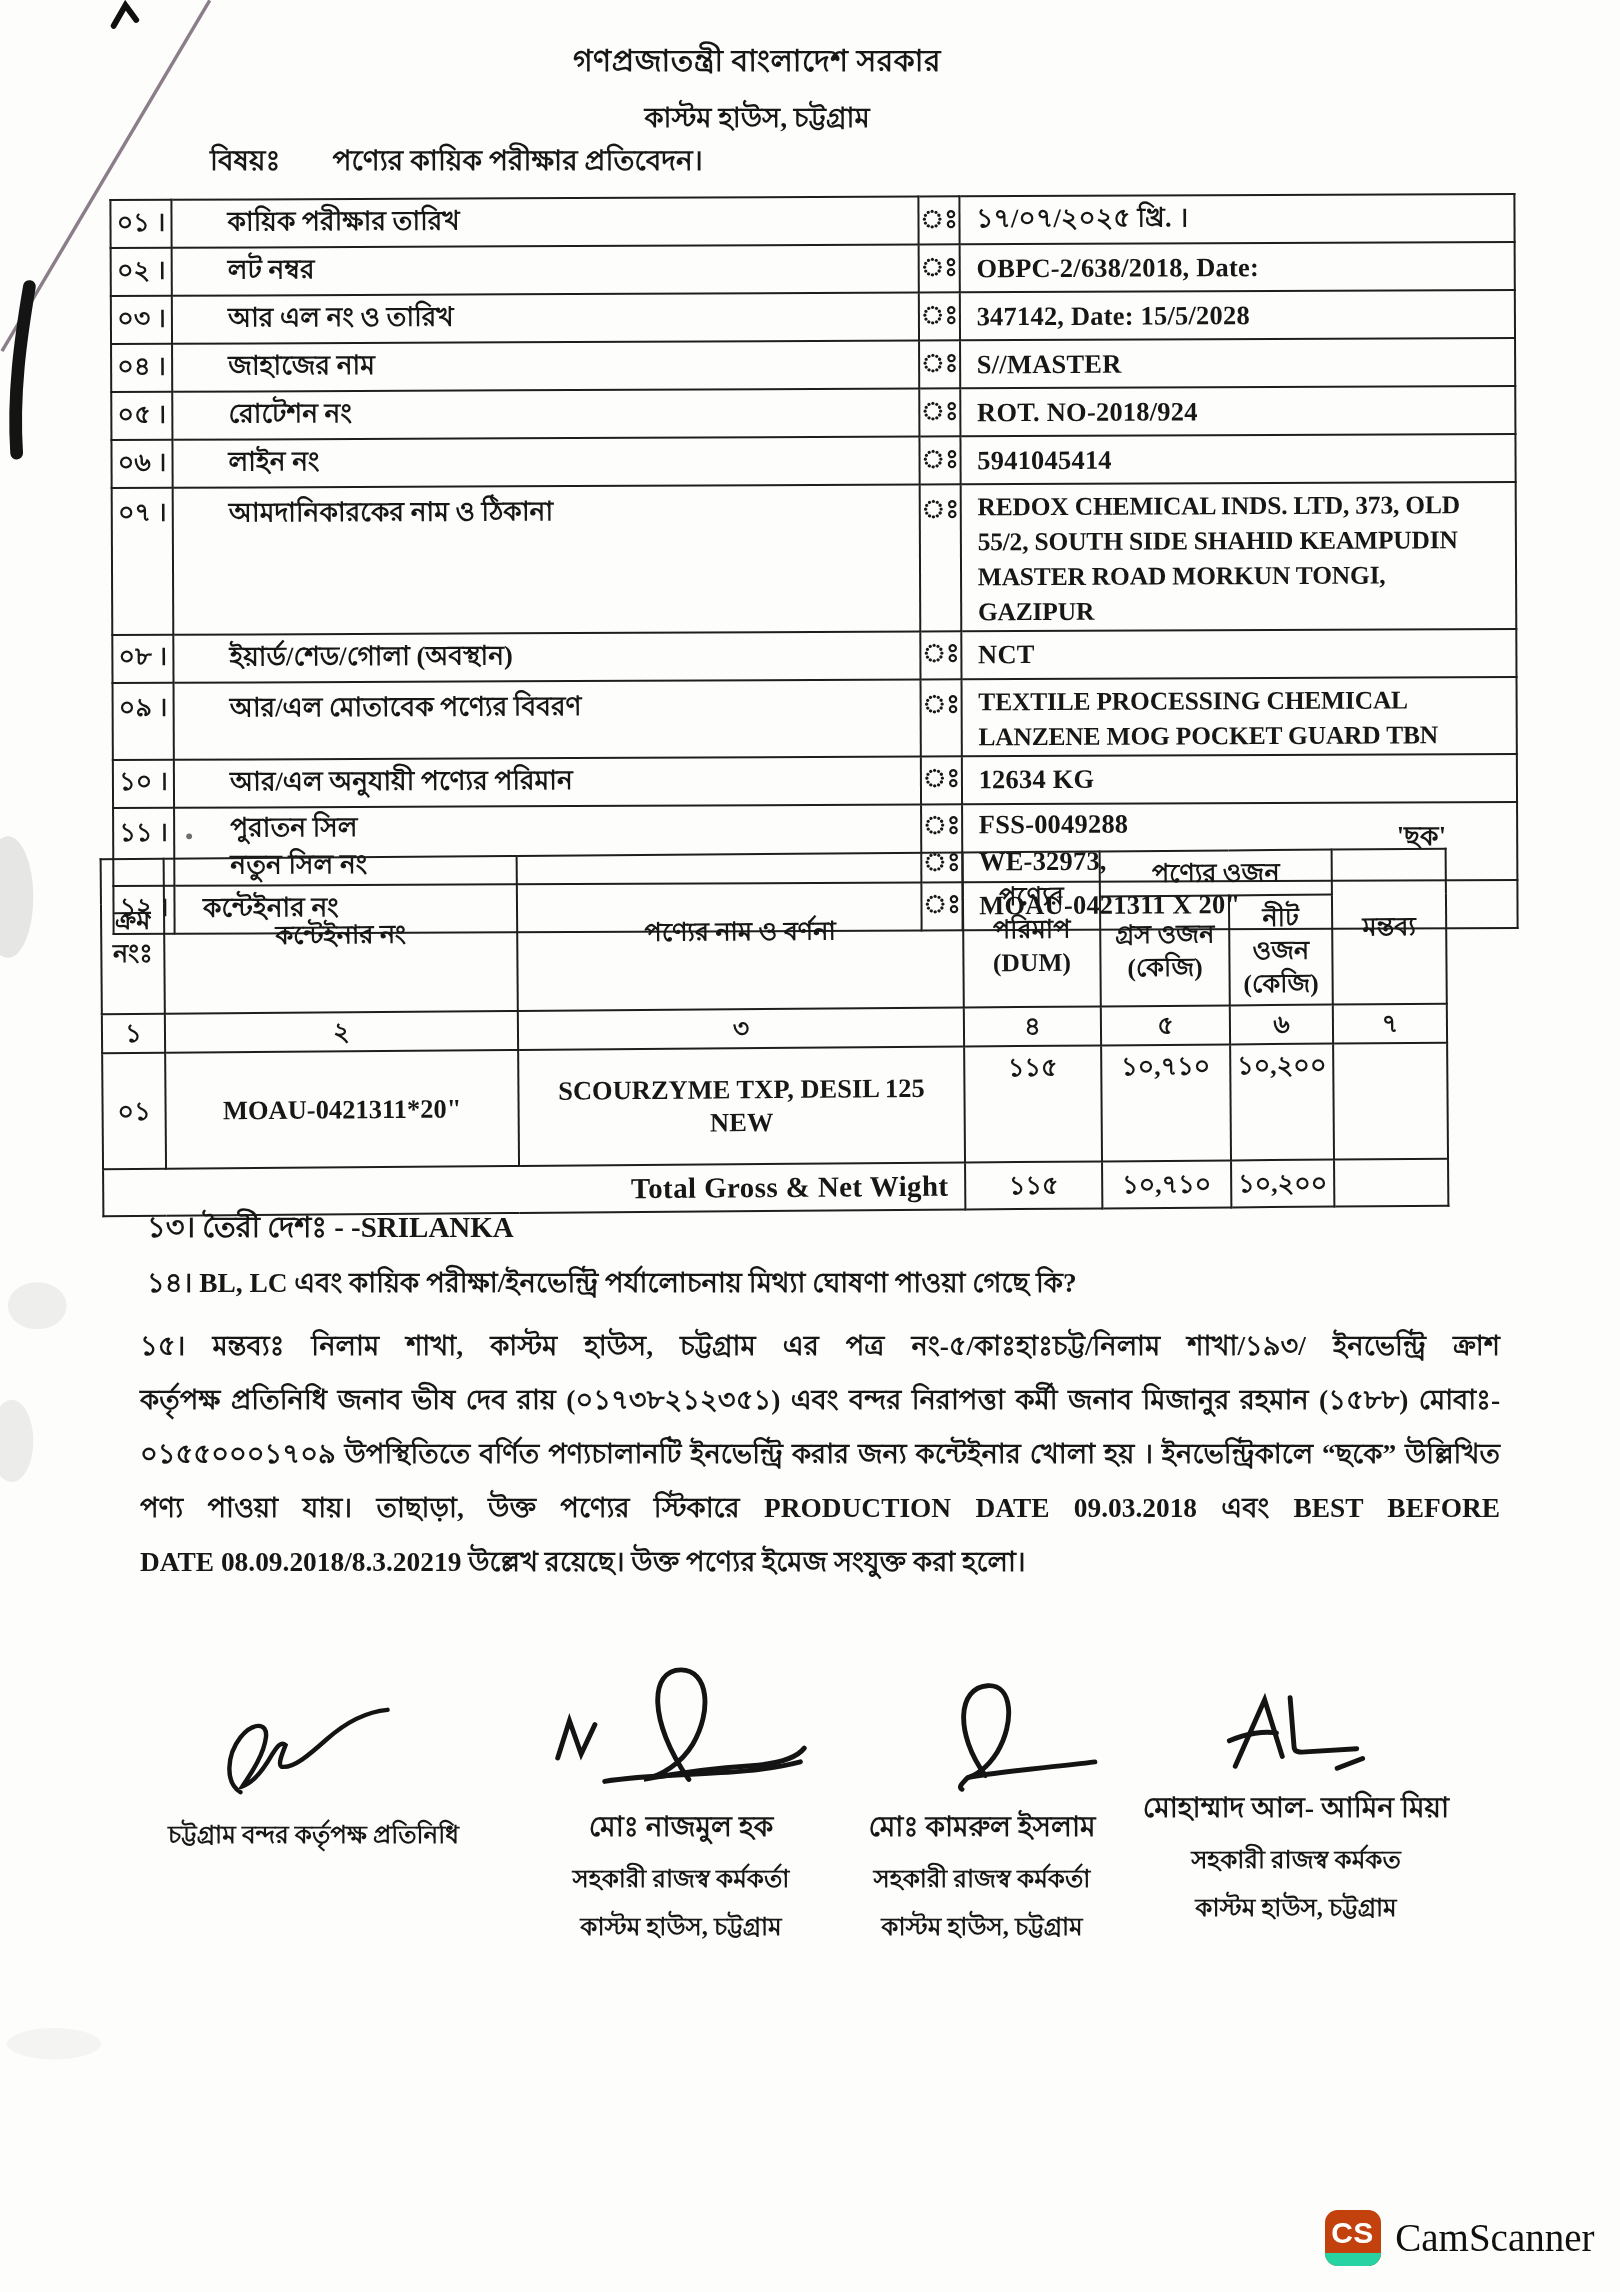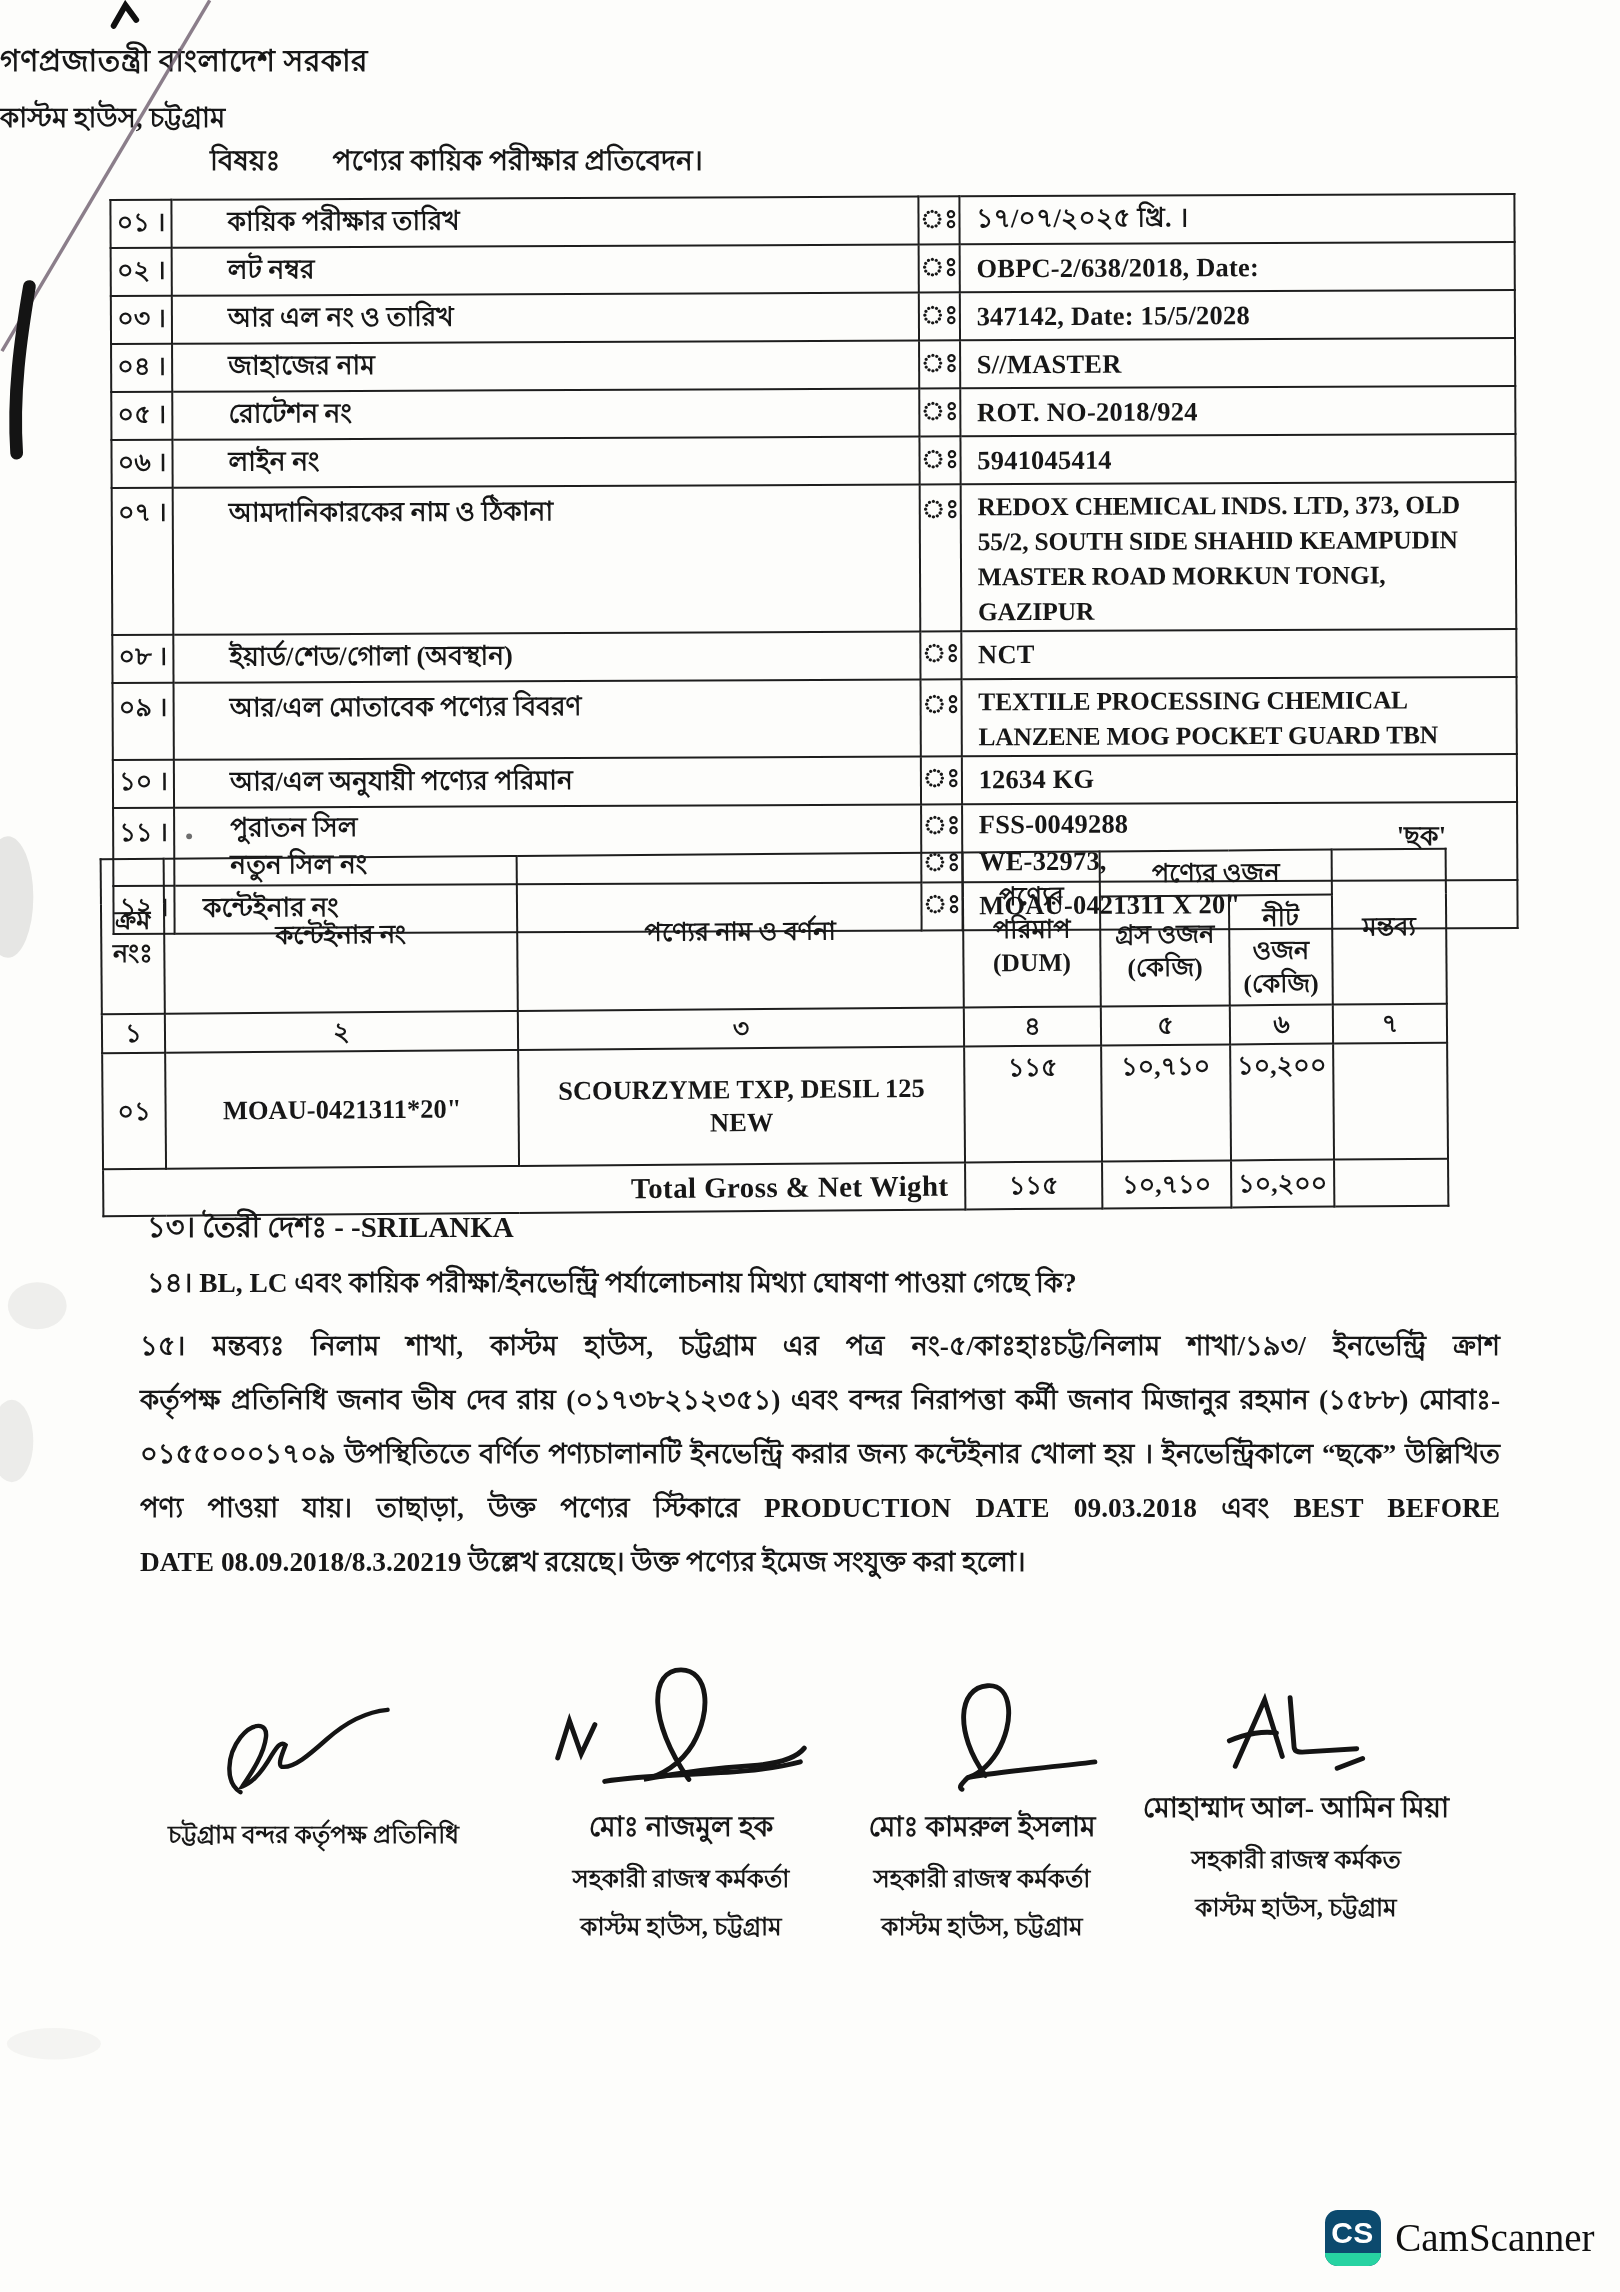--- a/index.html
+++ b/index.html
@@ -8,21 +8,21 @@
     width:1620px; height:2293px;
     background:#fdfdfb;
     font-family:"Liberation Serif", serif;
     color:#171717;
     position:relative;
     overflow:hidden;
   }
   .artifacts { position:absolute; left:0; top:0; z-index:6; pointer-events:none; }
 
   
-  .doc-header { position:absolute; top:37px; left:0; width:1514px; text-align:left; z-index:2; }
+  .doc-header { position:absolute; top:37px; left:0; width:1514px; text-align:center; z-index:2; }
   .h-line1 { font-size:30px; font-weight:bold; letter-spacing:0.5px; }
   .h-line2 { font-size:27.4px; font-weight:bold; margin-top:8.8px; }
 
   .subject { position:absolute; top:139px; left:173px; font-size:28px; font-weight:bold; z-index:2;margin-left:37px; }
   .subject .s-label { margin-right:45px; }
 
   
   table.t1 {
     position:absolute; top:196px; left:111px; width:1404px;
     border-collapse:collapse; table-layout:fixed;
@@ -80,21 +80,21 @@
   .sig .name  { font-size:28px; margin-top:2px; }
   .sig .title { font-size:24.5px; margin-top:7.8px; }
   .sig .org   { font-size:24.5px; margin-top:7.8px; }
   .sig1 { left:147px;  top:1698px; width:333px; }
   .sig2 { left:534px;  top:1660px; width:294px; }
   .sig3 { left:835px;  top:1672px; width:294px; }
   .sig4 { left:1139px; top:1682px; width:314px; }
 
   
   .footer { position:absolute; right:25.5px; bottom:27.4px; display:flex; align-items:center; gap:14.7px; z-index:4; }
-  .cs-icon { width:56px; height:56px; border-radius:12.7px; background:#0c4a6e; position:relative; overflow:hidden; }
+  .cs-icon { width:56px; height:56px; border-radius:12.7px; background:#c2410c; position:relative; overflow:hidden; }
   .cs-icon .cs-text { color:#ffffff; font-family:"Liberation Sans", sans-serif; font-weight:bold;
     font-size:30px; text-align:center; line-height:45px; letter-spacing:0.5px; }
   .cs-icon .cs-strip { position:absolute; bottom:0; left:0; right:0; height:12.7px; background:#27d3a2; }
   .cs-label { font-size:39px; color:#101010; }
 </style>
 </head>
 <body>
 
 <svg class="artifacts" width="1620" height="2293" viewBox="0 0 1653 2339">
   <path d="M214,0 L2,358" stroke="#6e5e6e" stroke-width="3.5" fill="none" opacity="0.8"></path>

